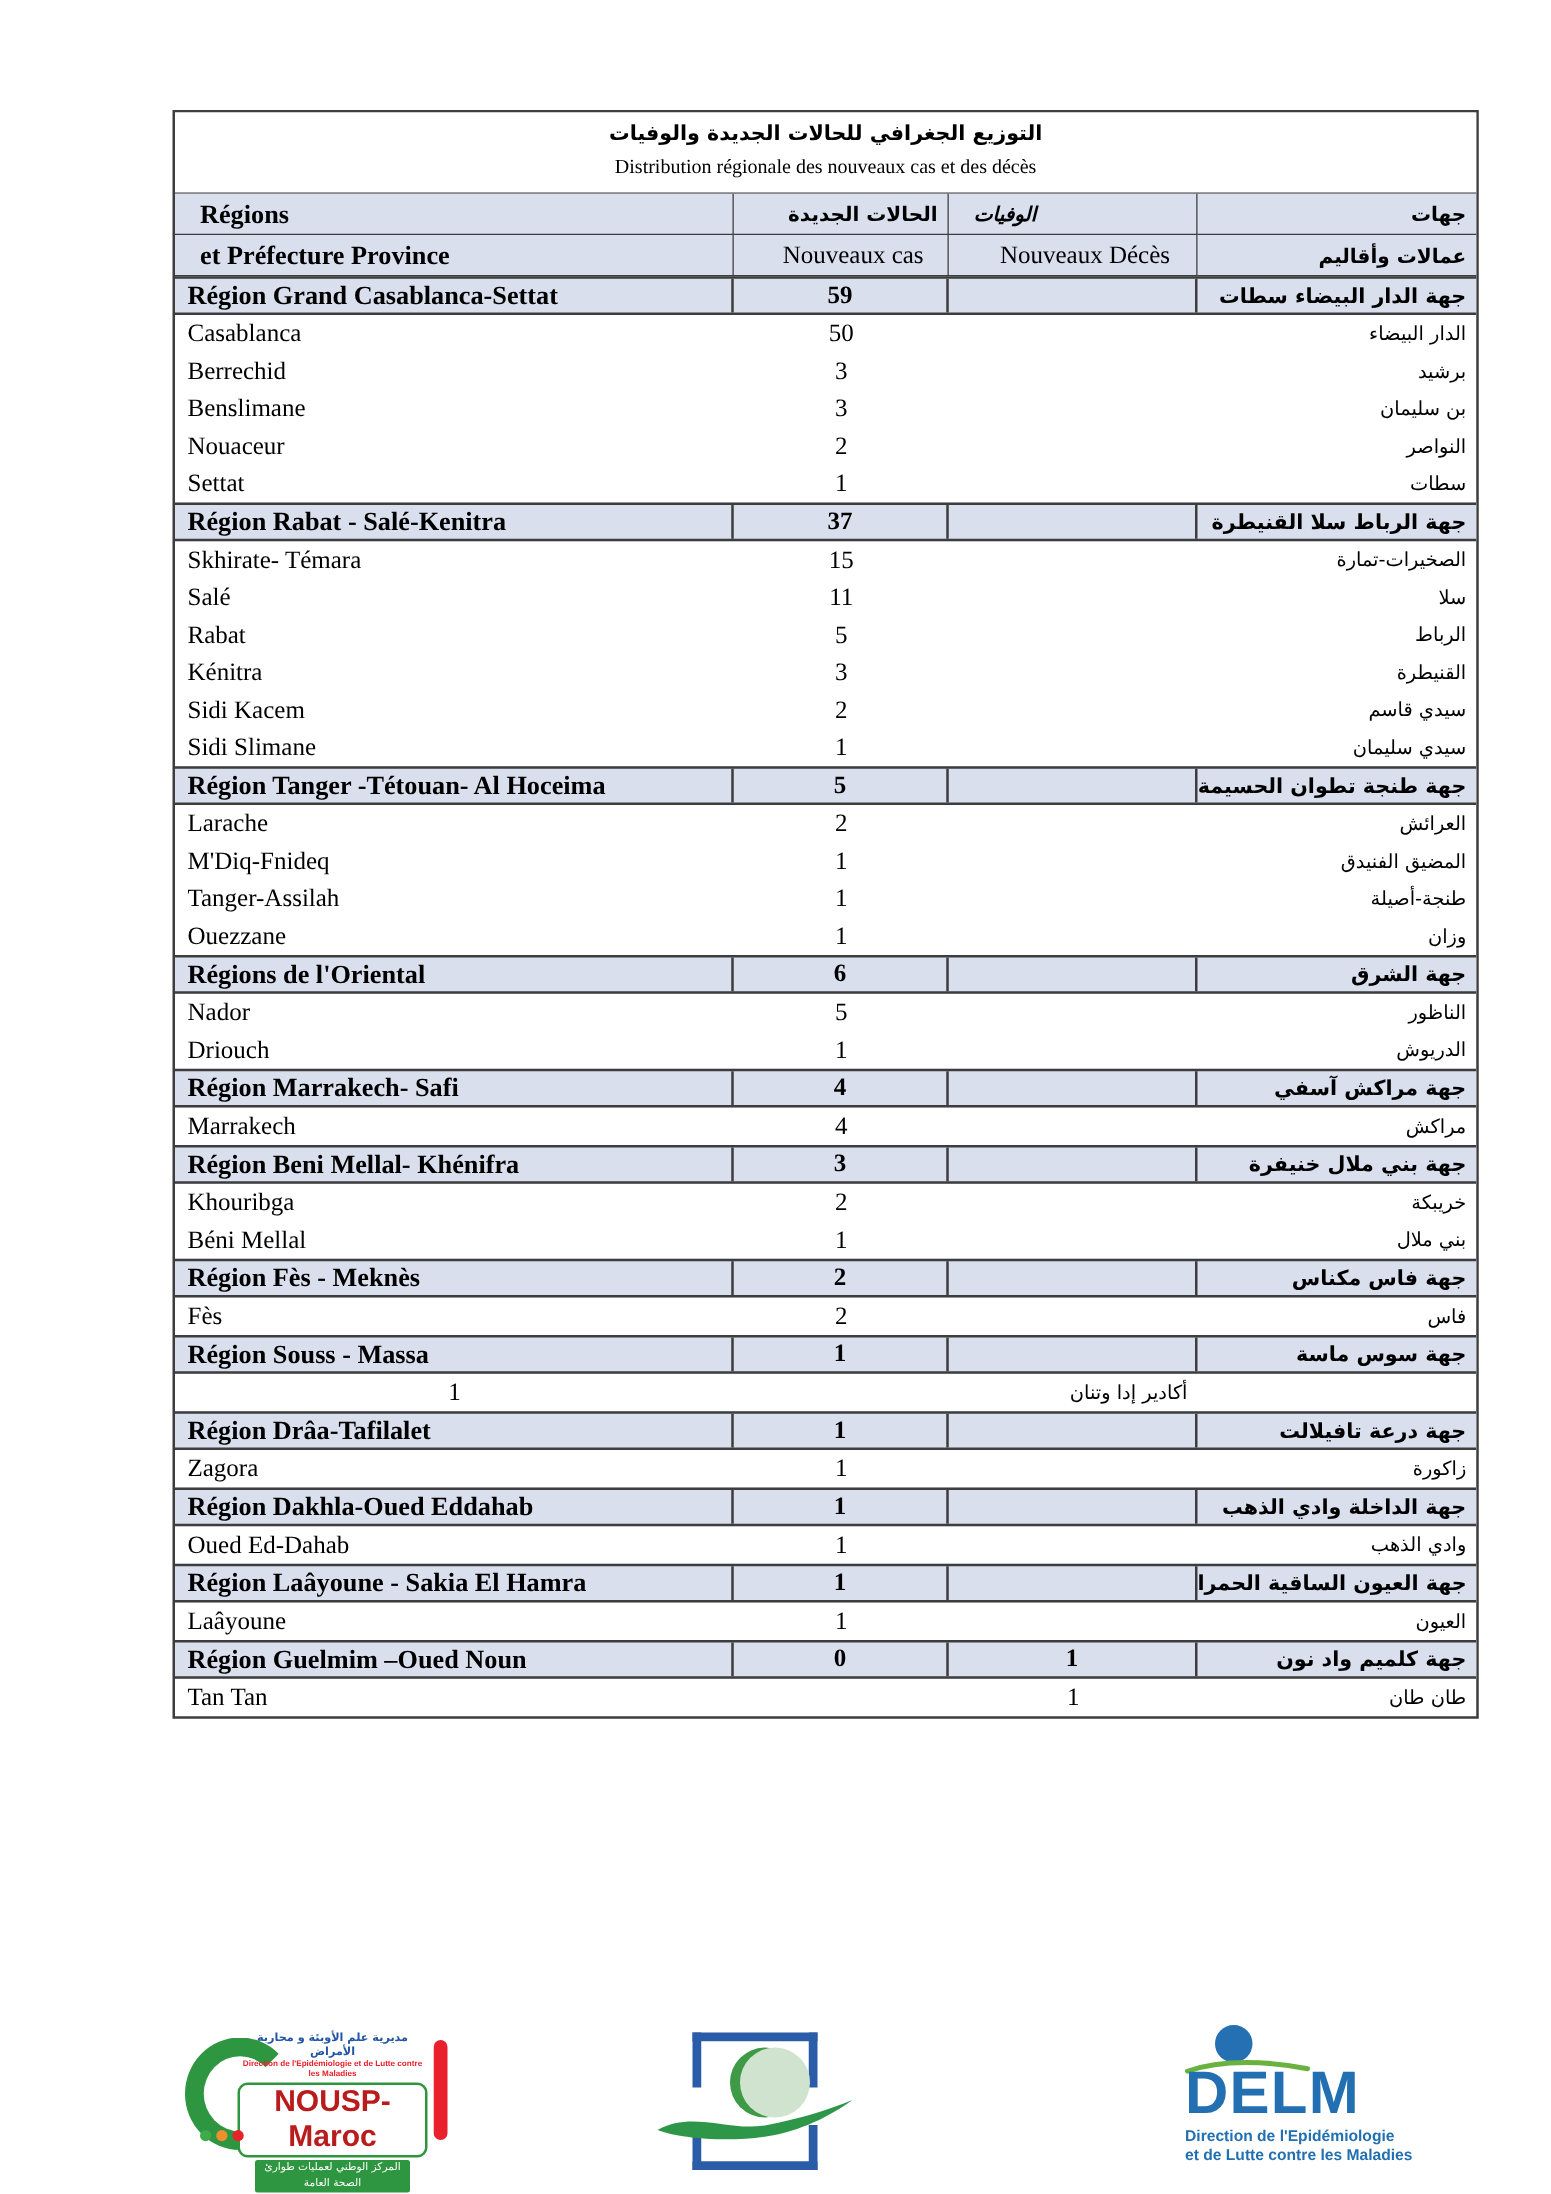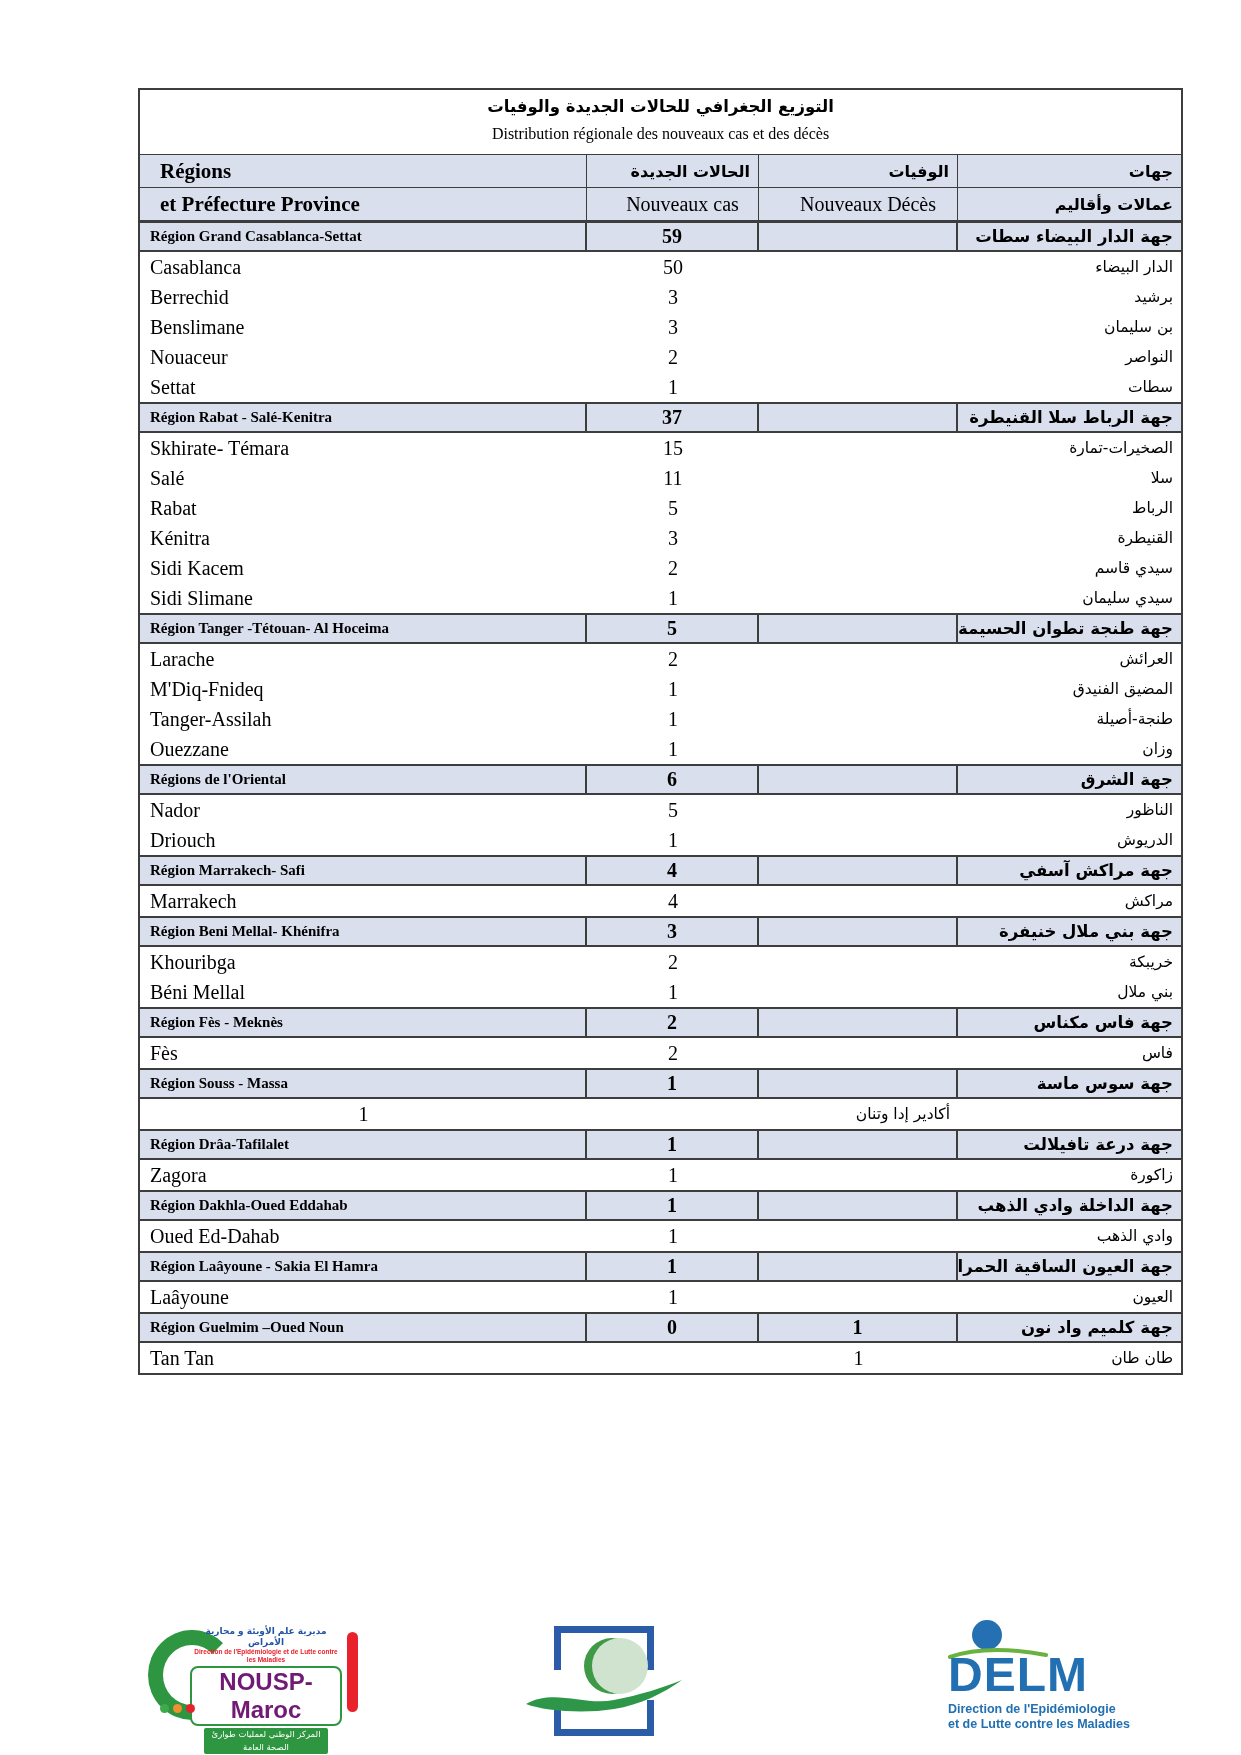--- a/index.html
+++ b/index.html
@@ -29,38 +29,38 @@
   .h-ar{font-family:"DejaVu Sans",sans-serif;font-weight:bold;font-size:16px;text-align:right;padding-right:8px;direction:rtl;}
   .trow{box-sizing:border-box;}
   .trow .cell{overflow:hidden;white-space:nowrap;box-sizing:border-box;}
   .trow.region{
     background:#dadfee;border-top:2px solid #3d3d3d;border-bottom:2px solid #3d3d3d;
   }
   .trow.region .cell{height:27px;line-height:27px;border-right:2px solid #3d3d3d;}
   .trow.region .cell:last-child{border-right:none;}
   .trow.detail .cell{height:30px;line-height:30px;border:none;}
   .c-name{padding-left:10px;font-size:20px;}
-  .region .c-name{font-weight:bold;font-size:15px;}
+  .region .c-name{font-weight:bold;font-size:21px;}
   .c-cases,.c-deaths{text-align:center;font-size:20px;}
   .region .c-cases,.region .c-deaths{font-weight:bold;}
   .c-ar{font-family:"DejaVu Sans",sans-serif;font-size:15.5px;text-align:right;padding-right:8px;direction:rtl;}
   .region .c-ar{font-weight:bold;font-size:16.5px;}
   
   .logo{position:absolute;}
   
   .nousp{left:148px;top:1626px;width:210px;height:95px;}
   .nousp-arc{
     position:absolute;left:0;top:4px;width:58px;height:60px;
     border:15px solid #2e9640;border-right-color:transparent;border-radius:50%;
   }
   .nousp-col{position:absolute;left:42px;top:0;width:152px;text-align:center;}
   .nousp-l1{font-family:"DejaVu Sans",sans-serif;color:#2255a4;font-size:9px;font-weight:bold;direction:rtl;line-height:11px;}
   .nousp-l2{font-family:"Liberation Sans",sans-serif;color:#e8212b;font-size:6.5px;font-weight:bold;line-height:8px;}
   .nousp-name{
-    display:inline-block;margin:2px 0;color:#701a75;font-family:"Liberation Sans",sans-serif;
+    display:inline-block;margin:2px 0;color:#b91c1c;font-family:"Liberation Sans",sans-serif;
     font-weight:bold;font-size:24px;line-height:28px;border:2px solid #2e9640;border-radius:8px;padding:0 6px;background:#fff;
   }
   .nousp-l3{font-family:"DejaVu Sans",sans-serif;background:#2e9640;color:#fff;font-size:8.5px;direction:rtl;line-height:13px;border-radius:2px;margin:0 14px;}
   .nousp-l4{font-family:"Liberation Sans",sans-serif;color:#e8212b;font-size:6.2px;font-weight:bold;line-height:9px;}
   .nousp-bar{position:absolute;right:0;top:6px;width:11px;height:80px;background:#e8212b;border-radius:6px;}
   .nousp-dots{position:absolute;left:12px;top:78px;display:flex;gap:4px;}
   .nousp-dots span{width:9px;height:9px;border-radius:50%;display:inline-block;}
   .dot-green{background:#3faa4a;} .dot-orange{background:#f08f2e;} .dot-red{background:#e8212b;}
   
   .moh{left:548px;top:1626px;width:112px;height:110px;}
@@ -82,21 +82,21 @@
 <div class="table-wrap">
 
   <div class="title-block">
     <div class="title-ar">التوزيع الجغرافي للحالات الجديدة والوفيات</div>
     <div class="title-fr">Distribution régionale des nouveaux cas et des décès</div>
   </div>
 
   <div class="grid hrow">
     <div class="cell h-fr">Régions</div>
     <div class="cell h-ar">الحالات الجديدة</div>
-    <div class="cell h-ar" style="text-align:right;">الوفيات</div>
+    <div class="cell h-ar" style="text-align:left;font-style:italic;">الوفيات</div>
     <div class="cell h-ar">جهات</div>
   </div>
 
   <div class="grid hrow">
     <div class="cell h-fr">et Préfecture Province</div>
     <div class="cell h-num">Nouveaux cas</div>
     <div class="cell h-num">Nouveaux Décès</div>
     <div class="cell h-ar">عمالات وأقاليم</div>
   </div>
 

